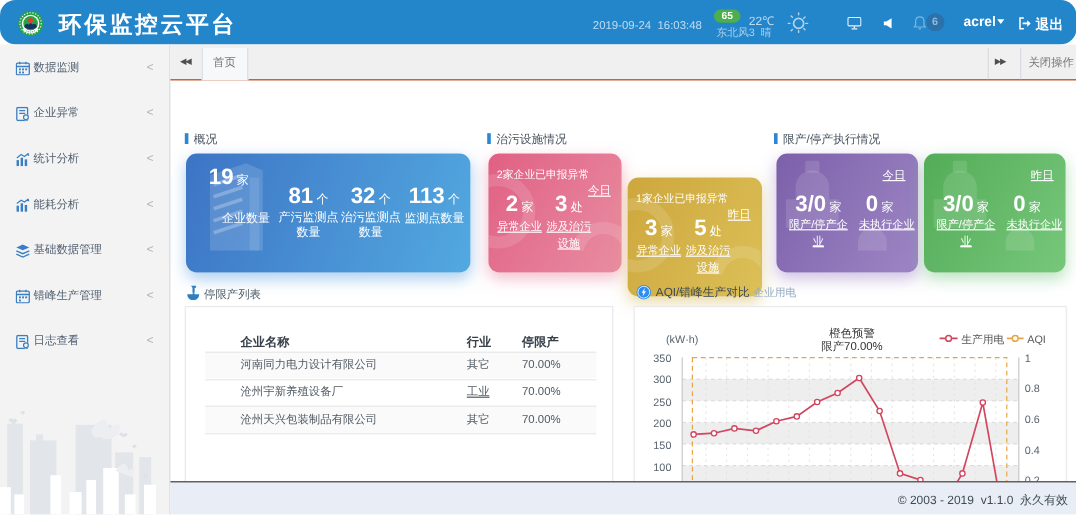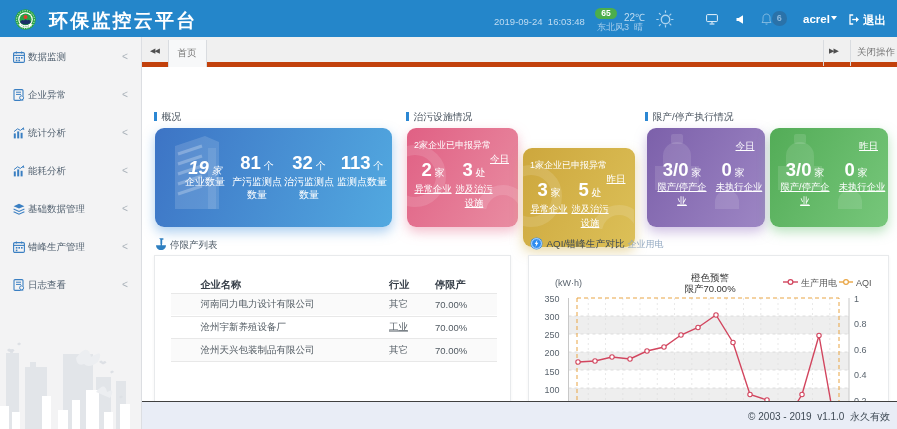--- a/index.html
+++ b/index.html
@@ -2,38 +2,38 @@
 <html><head>
 <meta charset="utf-8">
 <style>
 * { margin:0; padding:0; box-sizing:border-box; }
 html,body { width:897px; height:429px; overflow:hidden; }
 body { font-family:"Liberation Sans", sans-serif; }
 #app { position:relative; width:897px; height:429px; background:#fff; overflow:hidden; }
 .abs { position:absolute; }
 
 
-#header { position:absolute; left:0; top:0; width:897px; height:37px; background:#2486ca; }
+#header { position:absolute; left:0; top:0; width:897px; height:37px; background:#2486ca;border-radius:13px; }
 #title { position:absolute; left:49px; top:8px; font-size:19px; font-weight:bold; color:#fff; letter-spacing:2.2px; }
 #hdate { position:absolute; left:494px; top:16px; font-size:9.5px; color:#bfdcf2; }
 #aqibadge { position:absolute; left:595px; top:8px; width:22px; height:11px; background:#4cae4c; border-radius:6px; color:#fff; font-size:8.5px; font-weight:bold; text-align:center; line-height:11px; }
 #temp { position:absolute; left:624px; top:10px; font-size:10px; color:#bfdcf2; }
 #wind { position:absolute; left:597px; top:20.5px; font-size:9px; color:#a9cfec; }
 #acrel { position:absolute; left:803px; top:13px; font-size:11.5px; font-weight:bold; color:#fff; }
 #logout { position:absolute; left:863px; top:13px; font-size:11.5px; font-weight:bold; color:#fff; }
 
 
 #sidebar { position:absolute; left:0; top:37px; width:142px; height:392px; background:#f3f3f4; border-right:1px solid #dcdee2; }
 .mitem { position:absolute; left:0; width:142px; height:20px; }
 .mico { position:absolute; left:13px; top:0; width:12px; height:12px; }
 .mtext { position:absolute; left:28px; top:0; font-size:9.5px; color:#51606f; line-height:12px; }
 .mchev { position:absolute; left:122px; top:0.5px; font-size:10px; color:#aab2ba; line-height:11px; font-family:"Liberation Mono",monospace; }
 
 
-#tabbar { position:absolute; left:142px; top:37px; width:755px; height:30px; background:#f0f0f0; border-bottom:5px solid #c2410c; }
+#tabbar { position:absolute; left:142px; top:37px; width:755px; height:30px; background:#f0f0f0; border-bottom:1px solid #c2410c; }
 #tab-home { position:absolute; left:25.5px; top:3px; width:39px; height:27px; background:#f7f8f9; border-left:1px solid #d9dce0; border-right:1px solid #d9dce0; font-size:9.5px; color:#777; text-align:center; line-height:25px; }
 .chev2 { font-size:7px; color:#4f4f4f; letter-spacing:-1px; }
 
 
 #newsbar { position:absolute; left:142px; top:67px; width:755px; height:29.5px; background:#ececec; }
 #newsbox { position:absolute; left:0; top:0; width:43px; height:29.5px; background:#4a96cb; color:#fff; font-size:9.5px; text-align:center; line-height:29.5px; }
 #newstext { position:absolute; left:46px; top:0; height:29.5px; font-size:9.5px; color:#444; line-height:29.5px; }
 
 
 .stitle { position:absolute; top:110px; height:13px; font-size:9.8px; color:#4a5560; line-height:13px; }
@@ -267,21 +267,21 @@
       </g>
       <g stroke="rgba(255,255,255,.25)" stroke-width="3">
         <line x1="17" y1="26" x2="41" y2="18"></line>
           <line x1="17" y1="36" x2="41" y2="28"></line>
         <line x1="17" y1="46" x2="41" y2="38"></line>
           <line x1="17" y1="56" x2="41" y2="48"></line>
         <line x1="17" y1="66" x2="41" y2="58"></line>
       </g>
       <rect x="47" y="20" width="8" height="61" fill="rgba(255,255,255,.10)"></rect>
     </svg>
-    <div class="abs" style="left:19px;top:29px;width:62px;text-align:center;font-style:italic;"><span class="bignum">19</span><span class="unit"> 家</span></div>
+    <div class="abs" style="left:19px;top:8px;width:62px;text-align:left;"><span class="bignum">19</span><span class="unit"> 家</span></div>
     <div class="abs clabel" style="left:19px;top:47px;width:62px;text-align:center;">企业数量</div>
     <div class="abs" style="left:71px;top:24px;width:62px;text-align:center;"><span class="bignum">81</span><span class="unit"> 个</span></div>
     <div class="abs clabel" style="left:71px;top:47px;width:62px;text-align:center;line-height:13px;">产污监测点<br>数量</div>
     <div class="abs" style="left:123px;top:24px;width:62px;text-align:center;"><span class="bignum">32</span><span class="unit"> 个</span></div>
     <div class="abs clabel" style="left:123px;top:47px;width:62px;text-align:center;line-height:13px;">治污监测点<br>数量</div>
     <div class="abs" style="left:176px;top:24px;width:62px;text-align:center;"><span class="bignum">113</span><span class="unit"> 个</span></div>
     <div class="abs clabel" style="left:176px;top:47px;width:62px;text-align:center;">监测点数量</div>
   </div>
   <div class="card" id="card-pink">
     <svg class="abs" style="left:0;top:0" width="111" height="81" viewBox="0 0 111 81">

